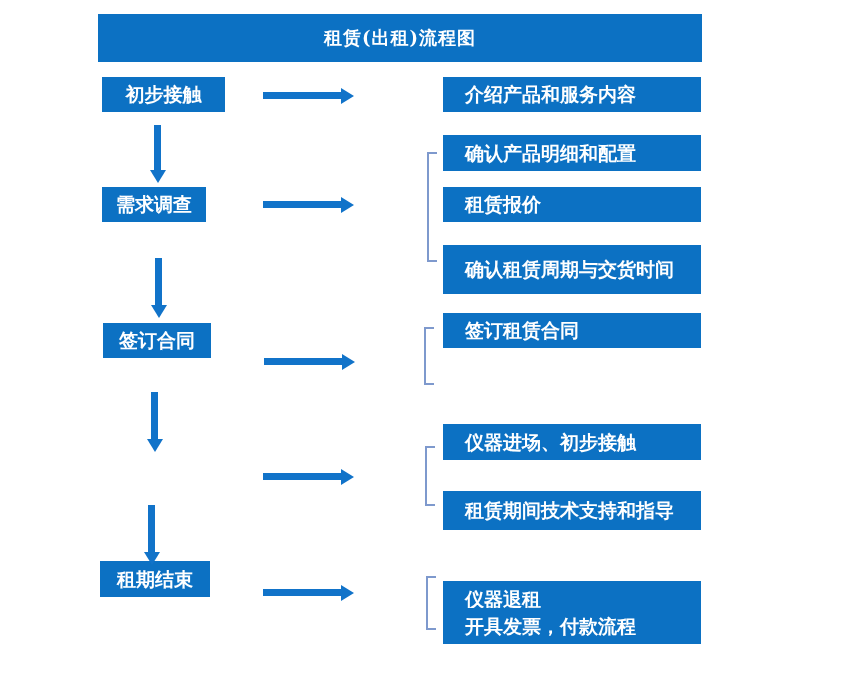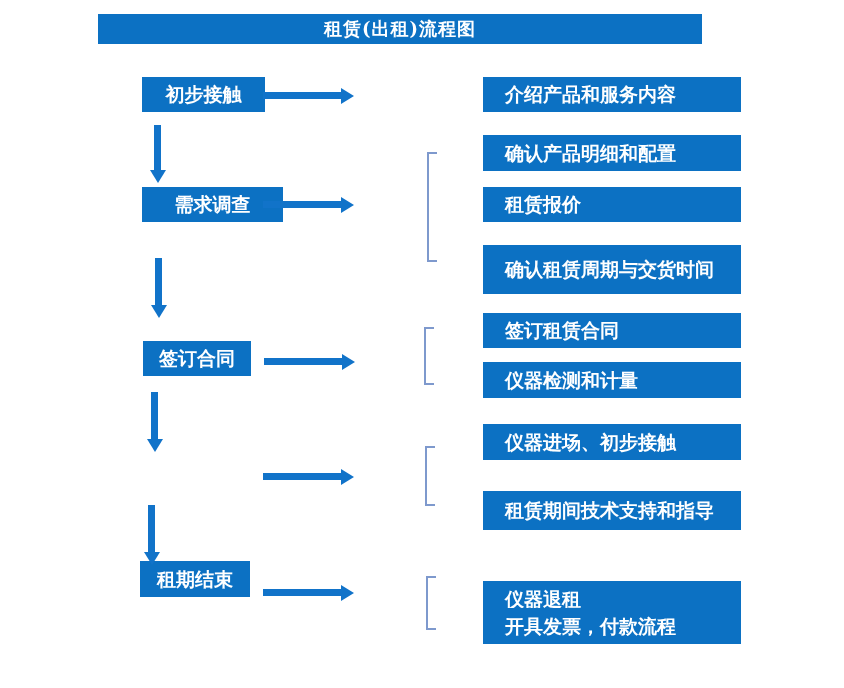--- a/index.html
+++ b/index.html
@@ -9,27 +9,27 @@
   }
   html,body{margin:0;padding:0;background:#ffffff;}
   .canvas{
     position:relative;
     width:844px;height:688px;
     background:#ffffff;
     font-family:"DejaVu Serif","Liberation Serif",serif;
     overflow:hidden;
   }
   .title{
-    position:absolute;left:98px;top:14px;width:604px;height:30px;
+    position:absolute;left:98px;top:14px;width:604px;height:48px;
     background:var(--blue);color:#fff;font-weight:bold;font-size:18px;
     display:flex;align-items:center;justify-content:center;letter-spacing:1px;
   }
   .box{
     position:absolute;background:var(--blue);color:#fff;font-weight:bold;
-    display:flex;align-items:center;box-sizing:border-box;line-height:1;margin-left:40px;
+    display:flex;align-items:center;box-sizing:border-box;line-height:1;
   }
   .step{justify-content:center;font-size:19px;}
   .out{left:443px;width:258px;padding-left:22px;font-size:19px;}
   .harrow{position:absolute;height:7px;background:var(--arrow);}
   .harrow::after{
     content:'';position:absolute;left:100%;top:50%;transform:translateY(-50%);
     border-top:8px solid transparent;border-bottom:8px solid transparent;
     border-left:13px solid var(--arrow);
   }
   .varrow{position:absolute;width:7px;background:var(--arrow);}
@@ -45,22 +45,22 @@
   }
 </style>
 </head>
 <body>
 
 <div class="canvas">
 
   <div class="title">租赁(出租)流程图</div>
 
   <div class="box step" style="left:102px;top:77px;width:123px;height:35px">初步接触</div>
-  <div class="box step" style="left:102px;top:187px;width:141px;height:35px">需求调查</div>
-  <div class="box step" style="left:103px;top:341px;width:108px;height:35px">签订合同</div>
+  <div class="box step" style="left:102px;top:187px;width:104px;height:35px">需求调查</div>
+  <div class="box step" style="left:103px;top:323px;width:108px;height:35px">签订合同</div>
   <div class="box step" style="left:100px;top:561px;width:110px;height:36px">租期结束</div>
 
   <div class="varrow" style="left:154px;top:125px;height:45px"></div>
   <div class="varrow" style="left:155px;top:258px;height:47px"></div>
   <div class="varrow" style="left:151px;top:392px;height:47px"></div>
   <div class="varrow" style="left:148px;top:505px;height:47px"></div>
 
   <div class="harrow" style="left:263px;top:92px;width:78px"></div>
   <div class="harrow" style="left:263px;top:201px;width:78px"></div>
   <div class="harrow" style="left:264px;top:358px;width:78px"></div>
@@ -72,21 +72,20 @@
   <div class="bracket" style="left:425px;top:446px;height:60px"></div>
   <div class="bracket" style="left:426px;top:576px;height:54px"></div>
 
   <div class="box out" style="top:77px;height:35px">介绍产品和服务内容</div>
 
   <div class="box out" style="top:135px;height:36px">确认产品明细和配置</div>
   <div class="box out" style="top:187px;height:35px">租赁报价</div>
   <div class="box out" style="top:245px;height:49px">确认租赁周期与交货时间</div>
 
   <div class="box out" style="top:313px;height:35px">签订租赁合同</div>
-  <div class="box out" style="top:362px;height:36px">仪器检测和计量</div>
 
   <div class="box out" style="top:424px;height:36px">仪器进场、初步接触</div>
   <div class="box out" style="top:491px;height:39px">租赁期间技术支持和指导</div>
 
   <div class="box out" style="top:581px;height:36px">仪器退租</div>
   <div class="box out" style="top:608px;height:36px">开具发票，付款流程</div>
 
 </div>
 
 </body></html>

